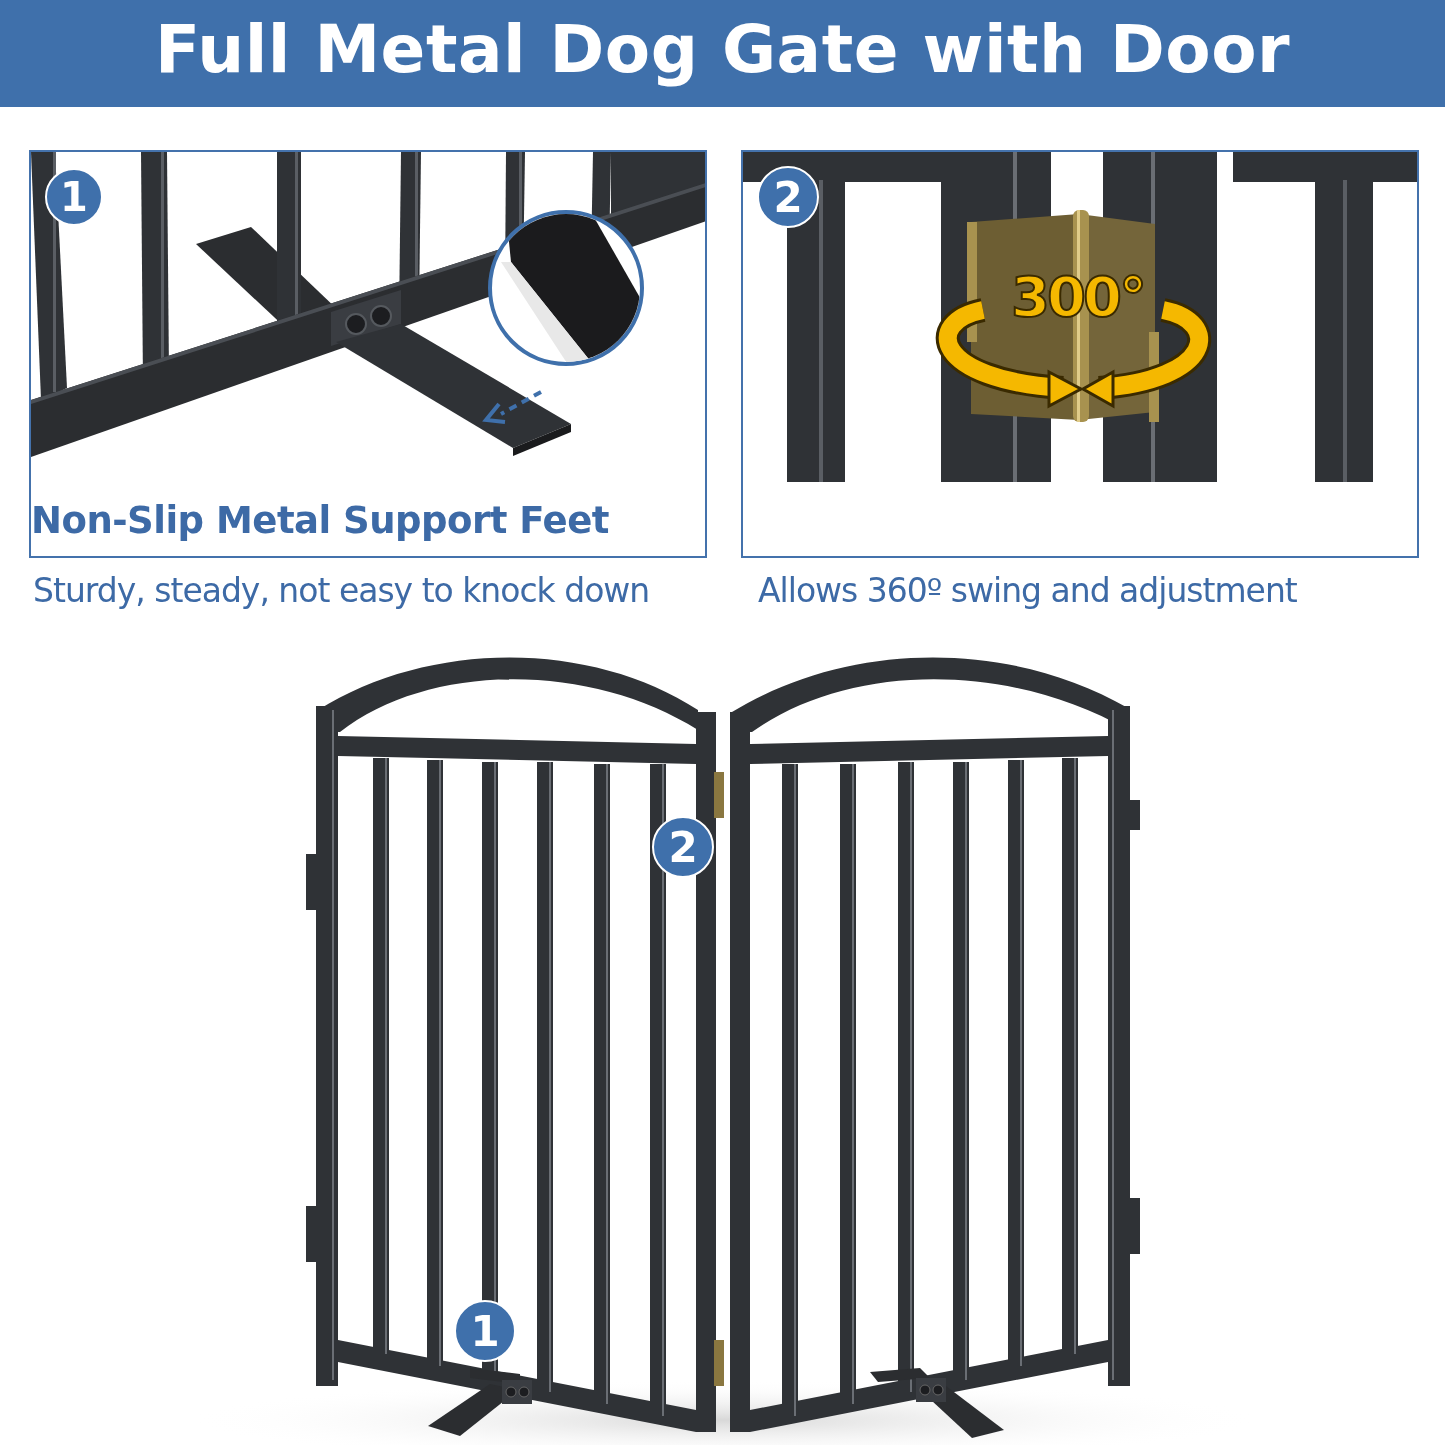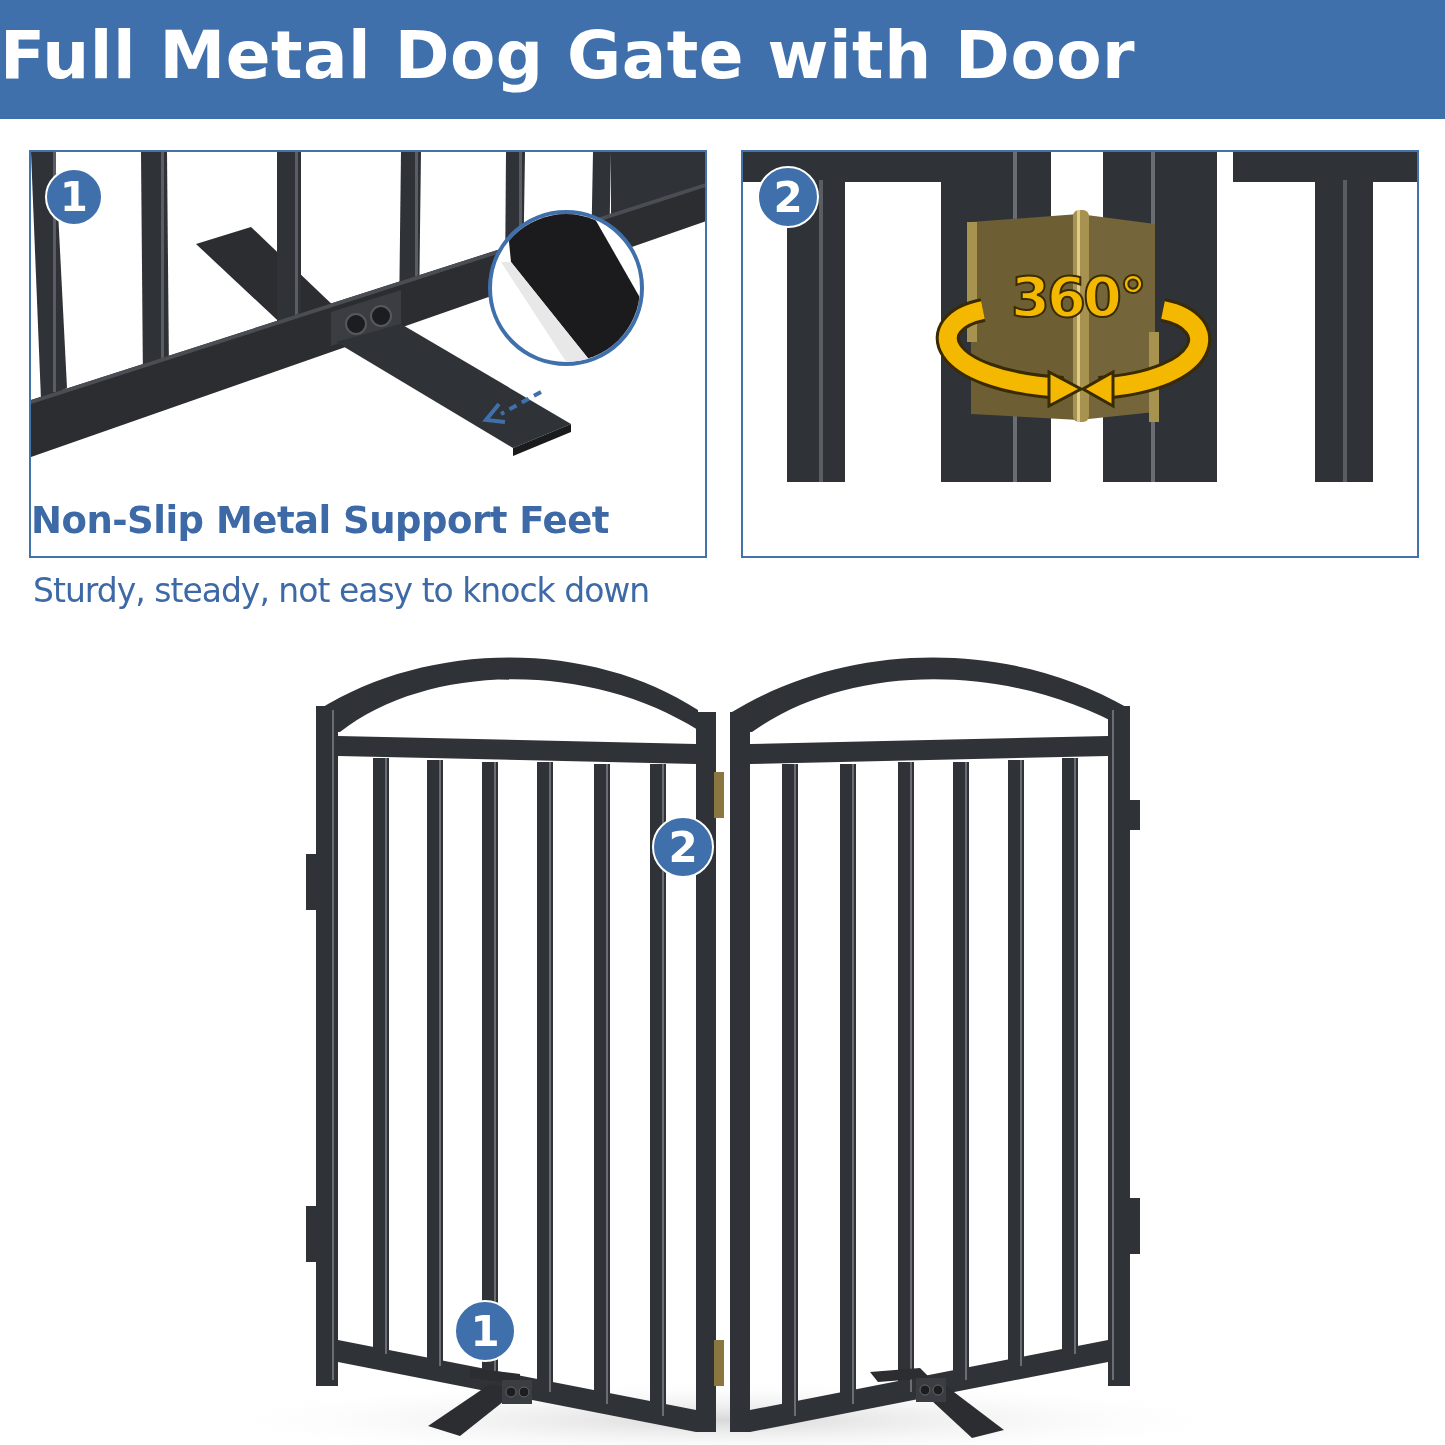--- a/index.html
+++ b/index.html
@@ -1,21 +1,21 @@
 <!DOCTYPE html>
 <html><head>
 <meta charset="utf-8">
 <style>
   * { box-sizing: border-box; margin: 0; padding: 0; }
   html, body { width: 1445px; height: 1445px; background: #ffffff; overflow: hidden; }
   body { position: relative; font-family: "Liberation Sans", "DejaVu Sans", sans-serif; }
 
   .banner {
-    position: absolute; left: 0; top: 0; width: 1445px; height: 119px;
-    background: #3f70ab; display: flex; align-items: center; justify-content: flex-start;
+    position: absolute; left: 0; top: 0; width: 1445px; height: 107px;
+    background: #3f70ab; display: flex; align-items: center; justify-content: center;
   }
   .banner h1 {
     color: #ffffff; font-family: "DejaVu Sans", sans-serif; font-weight: bold;
     font-size: 66px; letter-spacing: 0.5px; line-height: 1; margin-top: -8px;
   }
 
   .panel {
     position: absolute; top: 150px; height: 408px; border: 2px solid #4472ac; background: #fff; overflow: hidden;
   }
   .panel-1 { left: 29px; width: 678px; }
@@ -123,26 +123,27 @@
     <rect x="224" y="70" width="10" height="120" fill="#a8924f"></rect>
     <rect x="406" y="180" width="10" height="90" fill="#a8924f"></rect>
 
     <path d="M240,158 C180,170 190,228 320,236" stroke="#3a2a00" stroke-width="24" fill="none"></path>
     <path d="M240,158 C180,170 190,228 320,236" stroke="#f5b800" stroke-width="18" fill="none"></path>
     <polygon points="306,220 338,237 306,254" fill="#f5b800" stroke="#3a2a00" stroke-width="3"></polygon>
     <path d="M420,158 C480,170 470,228 356,236" stroke="#3a2a00" stroke-width="24" fill="none"></path>
     <path d="M420,158 C480,170 470,228 356,236" stroke="#f5b800" stroke-width="18" fill="none"></path>
     <polygon points="370,220 340,237 370,254" fill="#f5b800" stroke="#3a2a00" stroke-width="3"></polygon>
   </svg>
-  <div style="position:absolute; left:268px; top:112px; font-family:'DejaVu Sans',sans-serif; font-weight:bold; font-size:56px; color:#f5b800; -webkit-text-stroke:2px #3a2a00; letter-spacing:-3px;">360°</div>
+  <div style="position:absolute; left:268px; top:112px; font-family:'DejaVu Sans',sans-serif; font-weight:bold; font-size:56px; color:#f5b800; -webkit-text-stroke:2px #3a2a00; letter-spacing:-3px;">300°</div>
   <div class="badge" style="left:14px; top:14px; width:62px; height:62px; font-size:42px;">2</div>
 </div>
 
 <div class="desc desc-1">Sturdy, steady, not easy to knock down</div>
 <div class="desc desc-2">
+  <div>Allows 360º swing and adjustment</div>
 </div>
 
 <div class="gate-area">
   <svg width="1110" height="795" viewBox="0 0 1110 795">
     <defs>
       <radialGradient id="shadow" cx="50%" cy="50%" r="50%">
         <stop offset="0%" stop-color="#d8d8d8"></stop>
         <stop offset="100%" stop-color="#ffffff" stop-opacity="0"></stop>
       </radialGradient>
     </defs>

